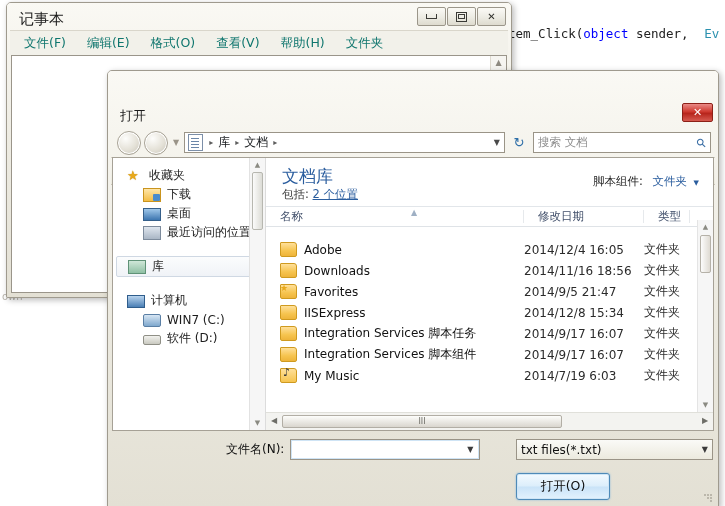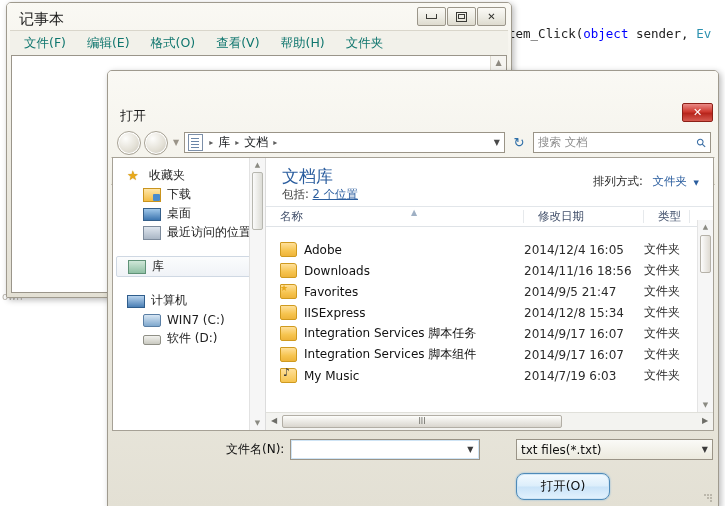--- a/index.html
+++ b/index.html
@@ -7,21 +7,21 @@
     width:725px;height:506px;overflow:hidden;position:relative;
     font-family:"DejaVu Sans","Liberation Sans",sans-serif;
     font-size:12px;
     background:#ffffff;
   }
   
   #bg-editor{position:absolute;left:0;top:0;width:725px;height:506px;background:#ffffff;}
   #bg-code{position:absolute;left:508px;top:26px;white-space:nowrap;
      font-family:"DejaVu Sans Mono","Liberation Mono",monospace;font-size:12.5px;color:#222;}
   #bg-code .kw{color:#0000ff;}
-  #bg-code .ty{color:#2b91af;}
+  #bg-code .ty{color:#2b91af;margin-left:8px;}
   #bg-ghost{position:absolute;left:558px;top:86px;width:140px;height:12px;
      background:linear-gradient(90deg,#cfc9bf 0%,#e6e2da 20%,#cdc7bd 40%,#efece6 55%,#cfcabf 75%,#e8e4dc 100%);
      opacity:.55;filter:blur(1.2px);border-radius:2px;}
   #bg-ghost2{position:absolute;left:2px;top:291px;font-size:10px;color:#b9b6ae;filter:blur(.4px);}
 
   
   .win{position:absolute;background:#f0efe9;
      border:1px solid #9f9a8e;
      box-shadow:0 0 0 1px #e9e6dd inset, 2px 2px 6px rgba(0,0,0,.28);
      border-radius:5px 5px 2px 2px;}
@@ -170,21 +170,21 @@
   .fnlabel{font-size:12px;color:#101010;margin-right:6px;}
   .fninput{width:190px;height:21px;background:#fff;border:1px solid #9a9487;
      box-shadow:0 0 0 1px #cfe4f5 inset;display:flex;align-items:center;box-sizing:border-box;padding:0 2px;}
   .fninput .v{flex:1;font-size:12px;color:#111;}
   .fninput .dd{font-size:8px;color:#3b3b3b;padding:0 4px;}
   .filter{position:absolute;left:404px;top:6px;width:197px;height:21px;
      background:linear-gradient(180deg,#fafaf7,#eceade);border:1px solid #9a9487;
      display:flex;align-items:center;box-sizing:border-box;padding:0 4px;}
   .filter .v{flex:1;font-size:12px;color:#111;}
   .filter .dd{font-size:8px;color:#3b3b3b;}
-  .btn{position:absolute;top:40px;height:25px;border-radius:8px;font-size:12.5px;color:#0d0d0d;
+  .btn{position:absolute;top:40px;height:25px;border-radius:3px;font-size:12.5px;color:#0d0d0d;
      display:flex;align-items:center;justify-content:center;
      background:linear-gradient(180deg,#fbfbf8 0%,#eeece3 48%,#e0ddd1 52%,#eceadf 100%);
      border:1px solid #9b9689;}
   .btn.default{left:404px;width:92px;border:1px solid #4e8ab8;
      box-shadow:0 0 0 1px #cfe6f7 inset,0 0 2px #7fb4dc;
      background:linear-gradient(180deg,#f3faff 0%,#dceefb 48%,#c9e3f8 52%,#e3f2fd 100%);}
   .btn.cancel{left:509px;width:92px;}
 
   .resizer{position:absolute;right:2px;bottom:1px;width:10px;height:10px;opacity:.55;}
   .resizer i{position:absolute;right:0;width:2px;height:2px;background:#9b968a;}
@@ -335,21 +335,21 @@
       </div>
 
       <div id="list-pane">
         <div class="libhead">
           <div class="libtitle">文档库</div>
           <div class="libsub">
             <span>包括:</span>
             <a href="#">2 个位置</a>
           </div>
           <div class="arrange">
-            <span>排列方式:</span>
+            <span>脚本组件:</span>
             <b>文件夹</b>
             <i>▼</i>
           </div>
         </div>
 
         <div class="colhead">
           <div class="c c-name">名称</div>
           <div class="c c-date">修改日期</div>
           <div class="c c-type">类型</div>
           <div class="sortmark">▲</div>

